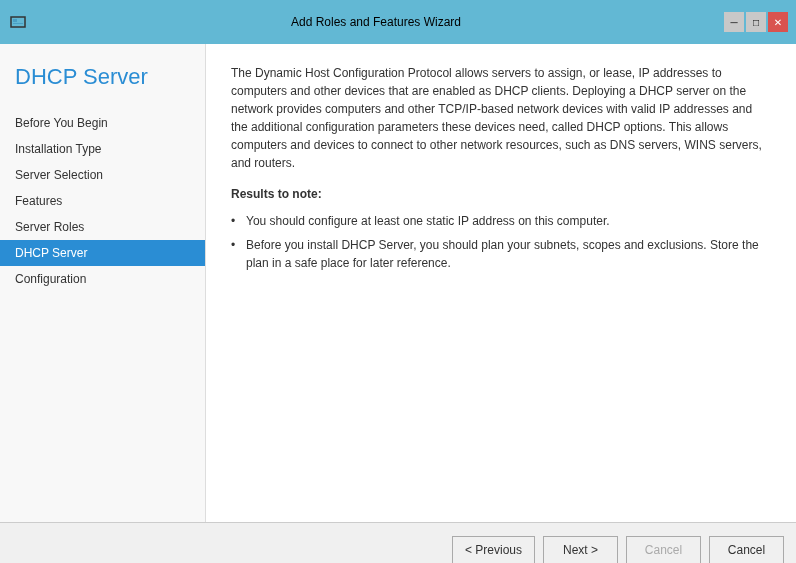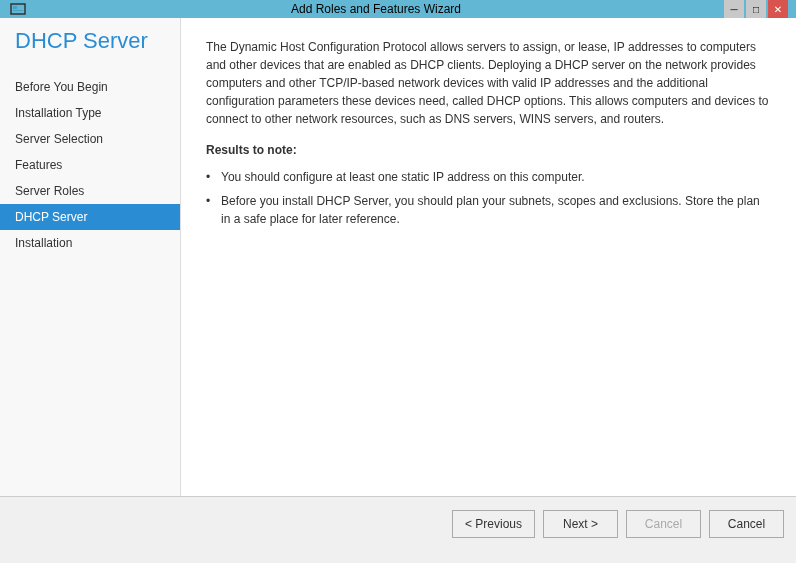--- a/index.html
+++ b/index.html
@@ -7,21 +7,21 @@
       width: 796px;
       height: 563px;
       font-family: 'Segoe UI', Arial, sans-serif;
       font-size: 12px;
       background: #f0f0f0;
       overflow: hidden;
     }
 
     
     .title-bar {
-      height: 18px;
+      height: 44px;
       background: #62b8d4;
       display: flex;
       align-items: center;
       justify-content: space-between;
       padding: 0 8px;
       color: #000;
     }
     .title-bar-title {
       flex: 1;
       text-align: center;
@@ -49,23 +49,24 @@
 
     
     .main-container {
       display: flex;
       height: calc(563px - 30px - 55px);
       background: white;
     }
 
     
     .sidebar {
-      width: 181px;
+      width: 206px;
       background: #f8f8f8;
       border-right: 1px solid #ddd;
+      padding-top: 10px;
     }
     .sidebar-title {
       color: #2a8dd4;
       font-size: 22px;
       font-weight: 300;
       padding: 10px 15px 20px 15px;
       line-height: 1.2;
     }
     .sidebar-item {
       padding: 6px 15px;
@@ -198,21 +199,21 @@
     <div class="sidebar-item">
       <span>Features</span>
     </div>
     <div class="sidebar-item">
       <span>Server Roles</span>
     </div>
     <div class="sidebar-item active">
       <span>DHCP Server</span>
     </div>
     <div class="sidebar-item">
-      <span>Installation</span>
+      <span>Configuration</span>
     </div>
   </div>
 
   <div class="content-area">
 
     <p class="content-text">The Dynamic Host Configuration Protocol allows servers to assign, or lease, IP addresses to computers and other devices that are enabled as DHCP clients. Deploying a DHCP server on the network provides computers and other TCP/IP-based network devices with valid IP addresses and the additional configuration parameters these devices need, called DHCP options. This allows computers and devices to connect to other network resources, such as DNS servers, WINS servers, and routers.</p>
 
     <p class="things-to-note">Results to note:</p>
 
     <ul class="note-list">

